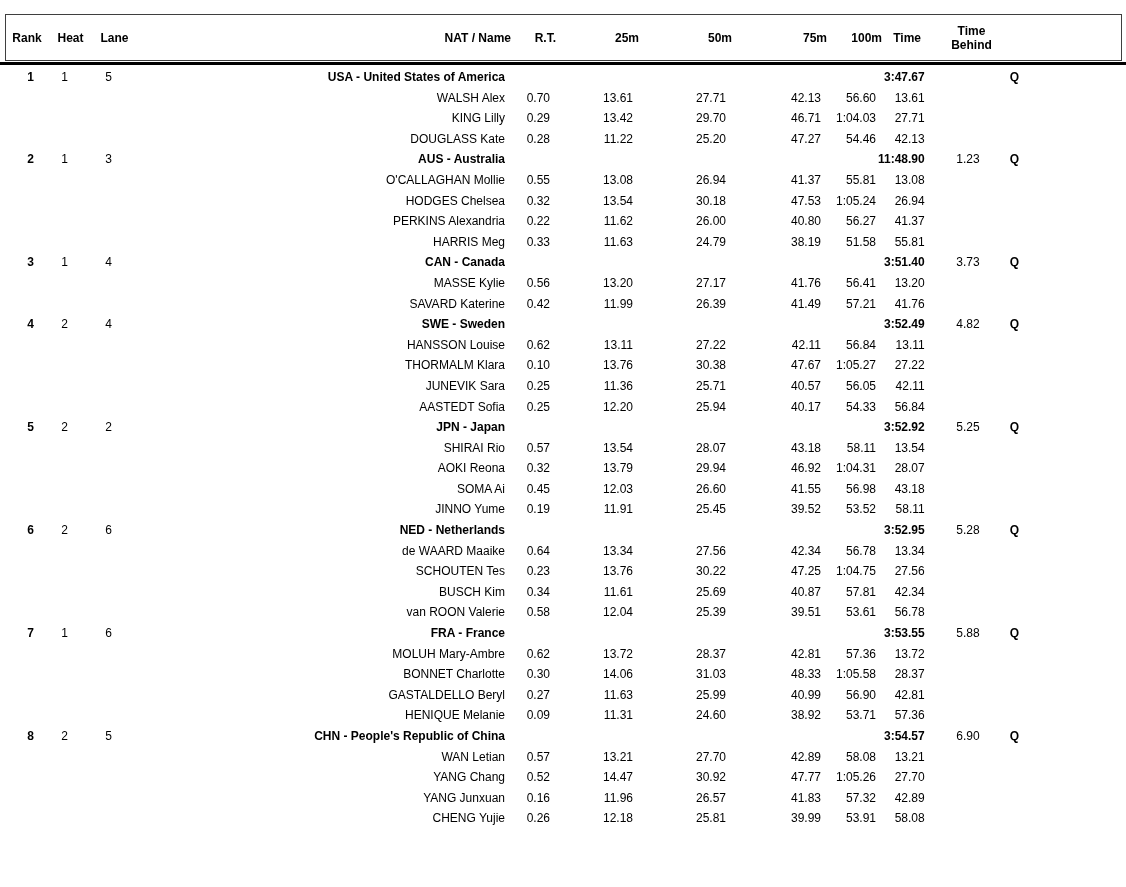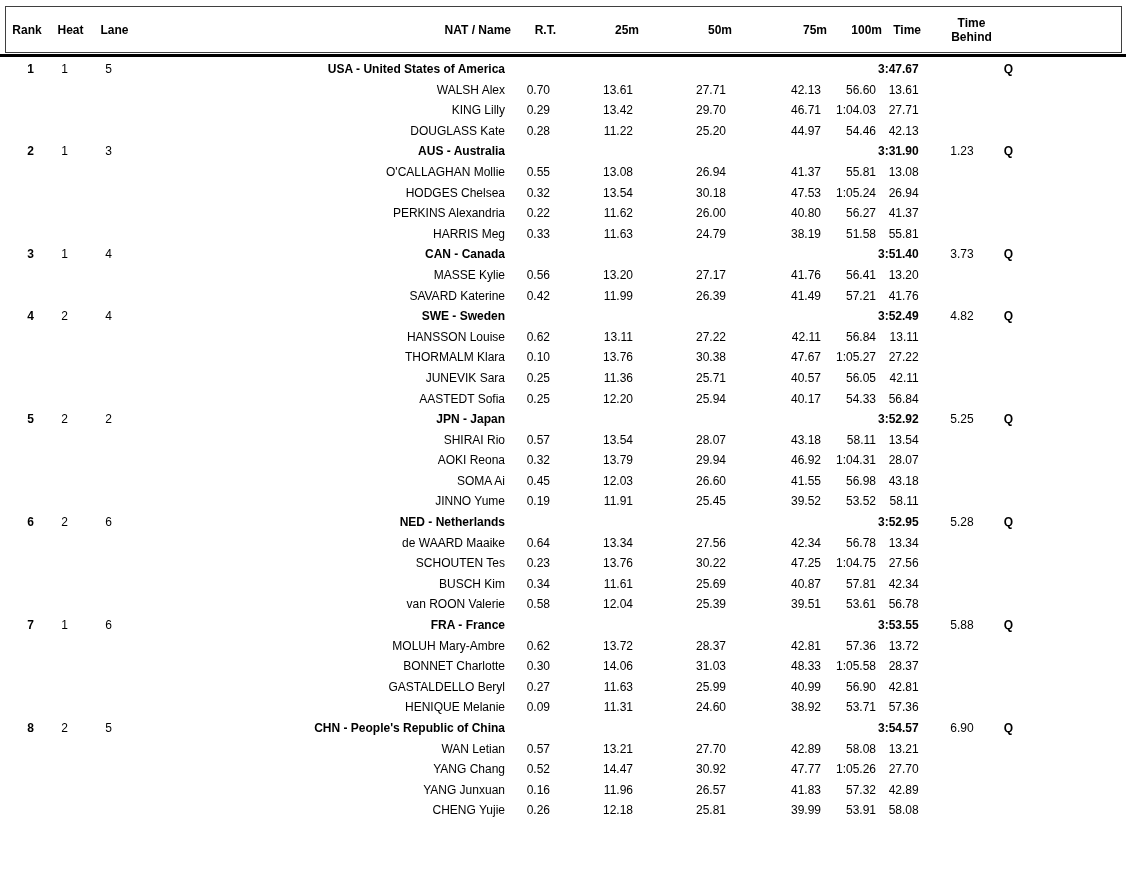--- a/index.html
+++ b/index.html
@@ -11,21 +11,21 @@
     font-family: "Liberation Sans", sans-serif;
     font-size: 12px;
     color: #000000;
     overflow: hidden;
   }
   .page {
     width: 1126px;
     height: 887px;
     position: relative;
     box-sizing: border-box;
-    padding-top: 6px;
+    padding-top: 14px;
   }
   .header-box {
     margin: 0 4px 0 5px;
     border: 1px solid #3f3f3f;
   }
   table {
     border-collapse: collapse;
     width: 1126px;
     table-layout: auto;
   }
@@ -184,38 +184,38 @@
     <td></td>
   </tr>
         <tr class="swimmer-row">
     <td class="c-rank"></td>
     <td class="c-heat"></td>
     <td class="c-lane"></td>
     <td class="c-name indent">DOUGLASS Kate</td>
     <td class="c-num c-rt">0.28</td>
     <td class="c-num c-25">11.22</td>
     <td class="c-num c-50">25.20</td>
-    <td class="c-num c-75">44.97</td>
+    <td class="c-num c-75">47.27</td>
     <td class="c-num c-100">54.46</td>
     <td class="c-num c-time">42.13</td>
     <td class="c-num c-behind"></td>
     <td class="c-q"></td>
     <td></td>
   </tr>
         <tr class="team-row">
     <td class="c-rank bold">2</td>
     <td class="c-heat">1</td>
     <td class="c-lane">3</td>
     <td class="c-name bold">AUS - Australia</td>
     <td class="c-num c-rt"></td>
     <td class="c-num c-25"></td>
     <td class="c-num c-50"></td>
     <td class="c-num c-75"></td>
     <td class="c-num c-100"></td>
-    <td class="c-num c-time bold">3:31.90</td>
+    <td class="c-num c-time bold">11:48.90</td>
     <td class="c-num c-behind">1.23</td>
     <td class="c-q bold">Q</td>
     <td></td>
   </tr>
         <tr class="swimmer-row">
     <td class="c-rank"></td>
     <td class="c-heat"></td>
     <td class="c-lane"></td>
     <td class="c-name indent">O'CALLAGHAN Mollie</td>
     <td class="c-num c-rt">0.55</td>

